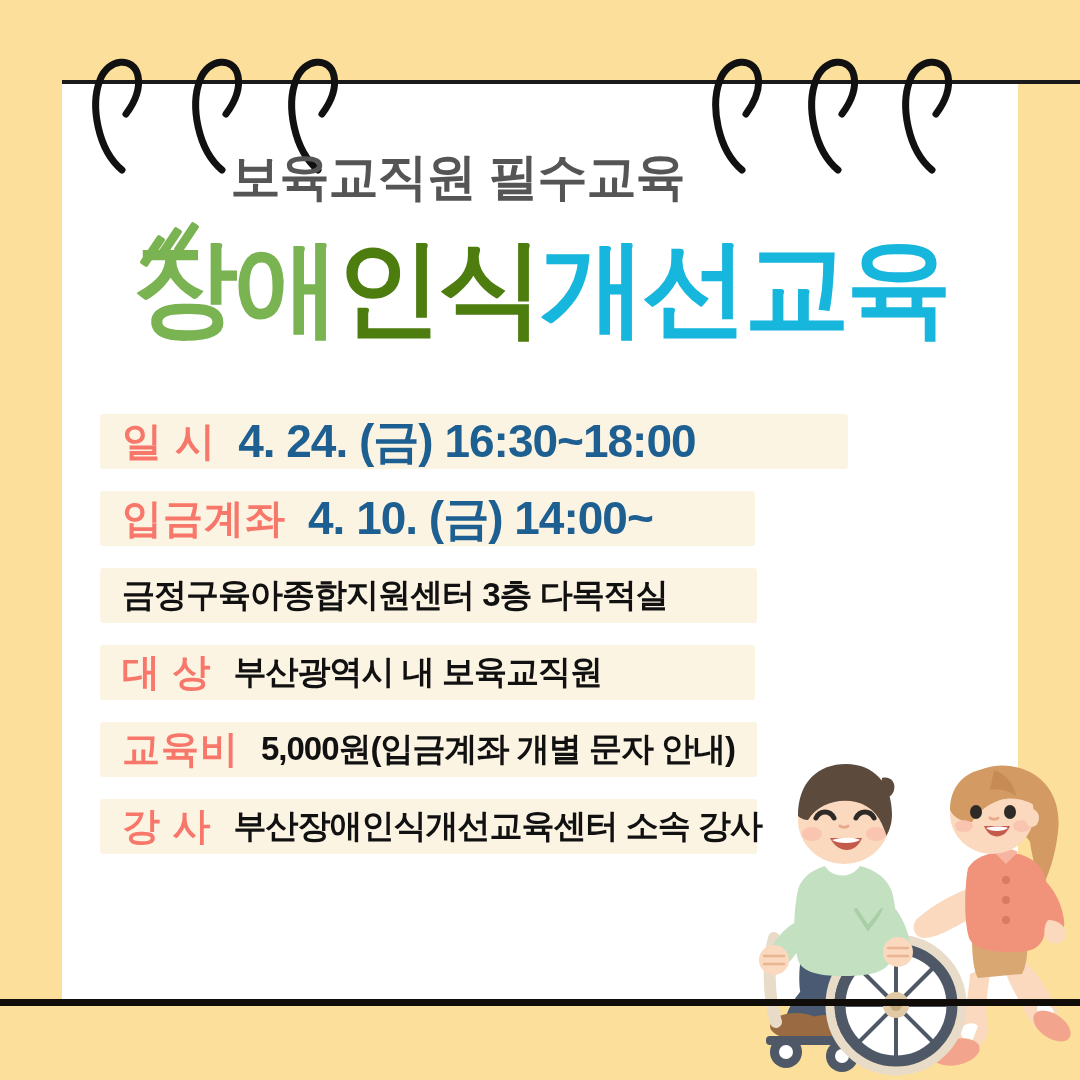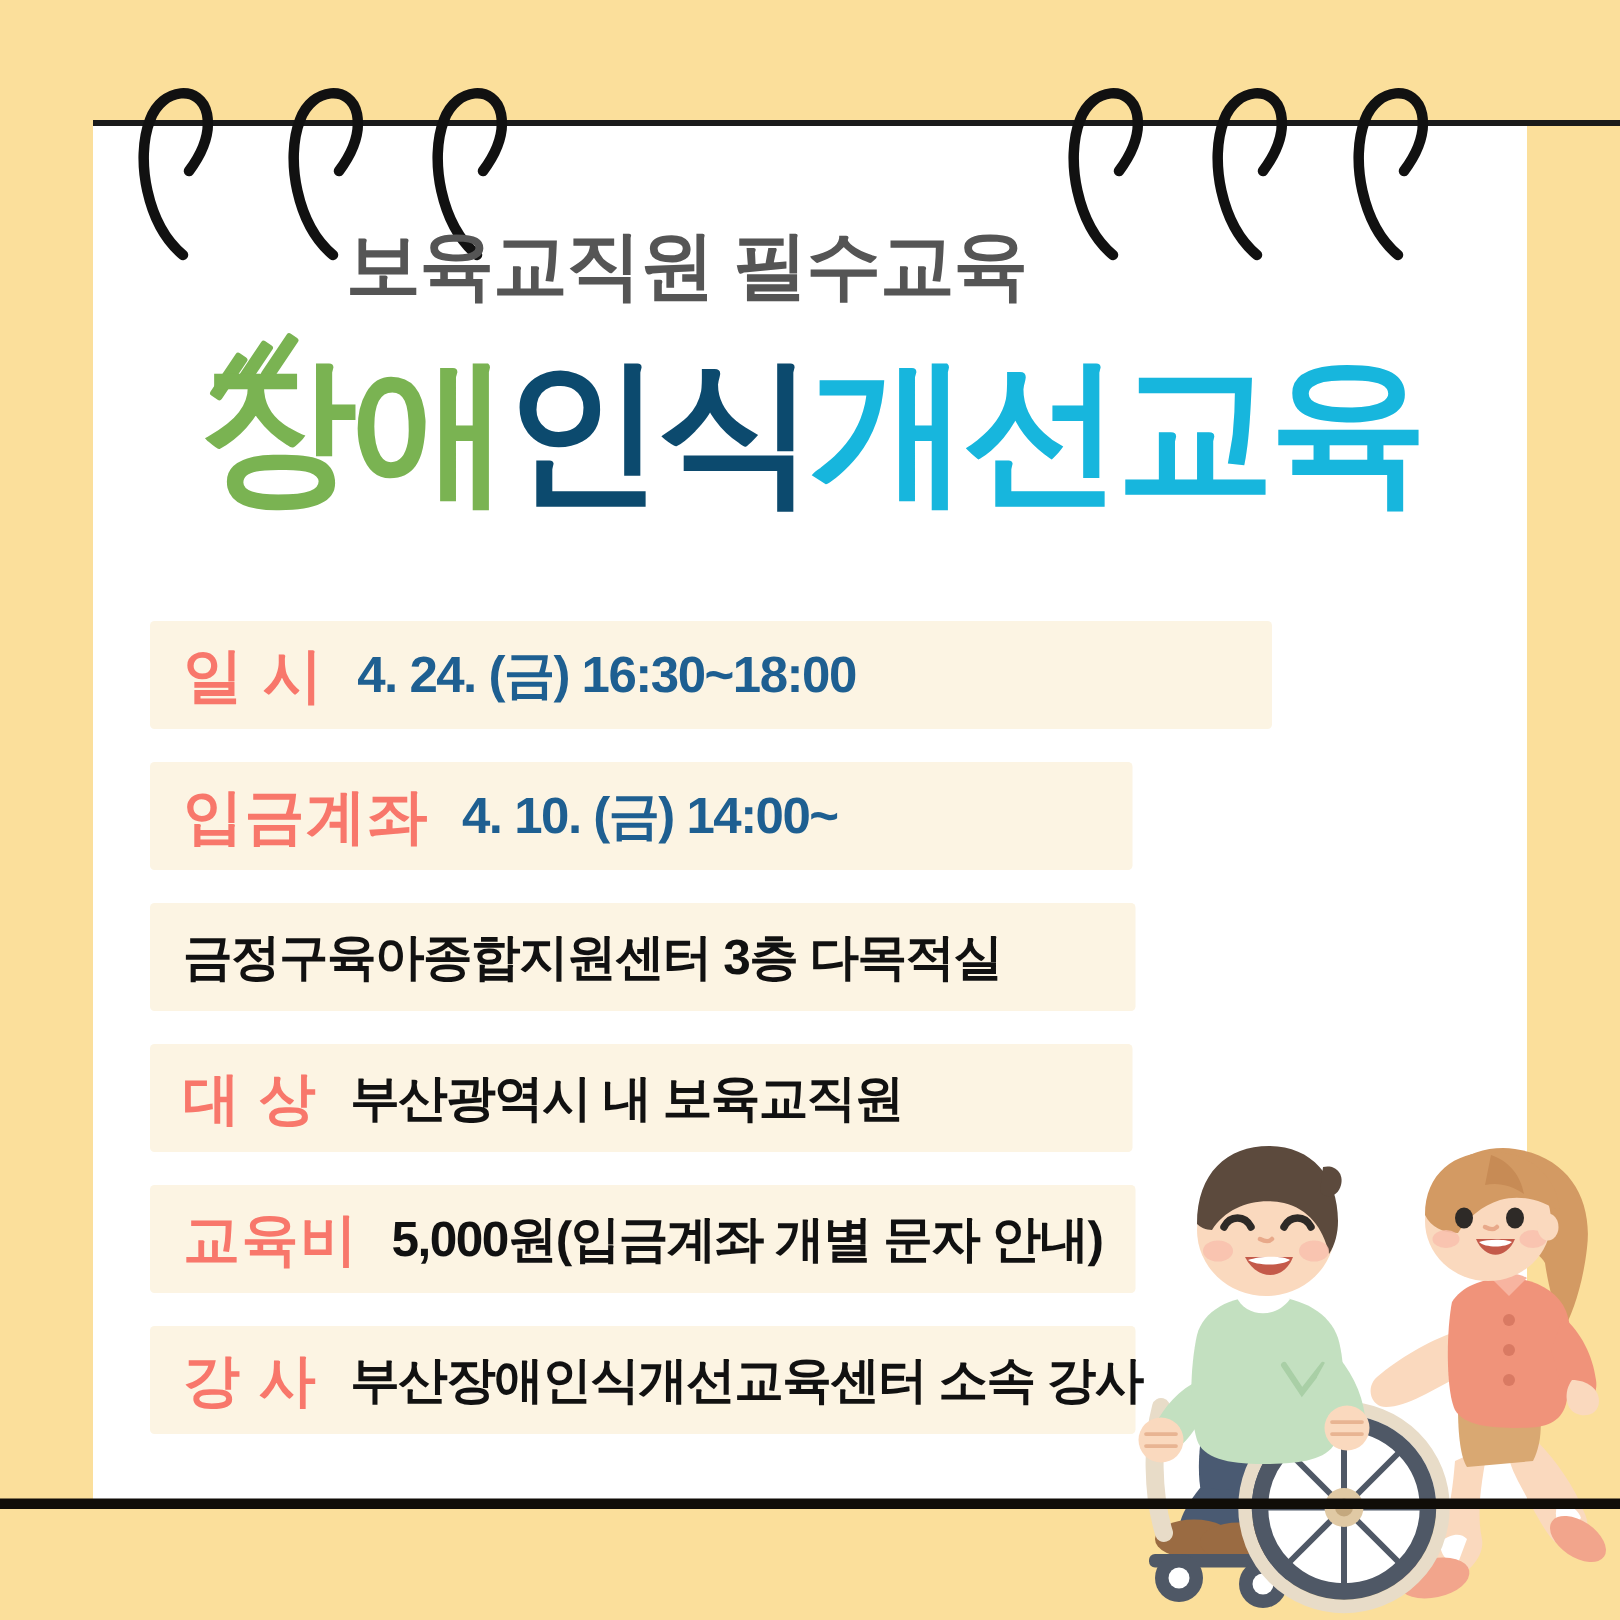--- a/index.html
+++ b/index.html
@@ -55,21 +55,21 @@
   .title{
     position:absolute;left:0;top:232px;width:1080px;
     text-align:center;
     font-size:106px;line-height:1.05;
     font-weight:700;
     letter-spacing:-4px;
     white-space:nowrap;
   }
   .title .seg{display:inline;}
   .t-green{color:#7ab352;}
-  .t-coral{color:#0c4a6e;}
+  .t-coral{color:#4d7c0f;}
   .t-cyan{color:#17b6dd;}
 
   
   .dashes{
     position:absolute;left:146px;top:222px;
     width:70px;height:62px;
   }
   .dashes span{
     position:absolute;
     display:block;
@@ -83,38 +83,38 @@
   .dashes span:nth-child(3){left:36px; top:-1px; transform:rotate(34deg);}
 
   
   .rows{
     position:absolute;left:100px;top:414px;
     width:820px;
   }
   .row{
     position:relative;
     background:#fcf4e3;
-    height:72px;
+    height:55px;
     margin-bottom:22px;
     display:flex;
     align-items:center;
     border-radius:3px;
   }
   .row .label{
     color:#f8776b;
     font-weight:700;
     font-size:40px;
     letter-spacing:1px;
     padding-left:22px;
     white-space:nowrap;
     flex:none;
   }
   .row .value{
     font-weight:700;
-    font-size:34px;
+    font-size:46px;
     letter-spacing:-1px;
     padding-left:22px;
     white-space:nowrap;
   }
   .row.navy .value{color:#1e5f91;}
   .row.black .value{color:#111111;}
 
   
   .row.w1{width:748px;}
   .row.w2{width:655px;}

